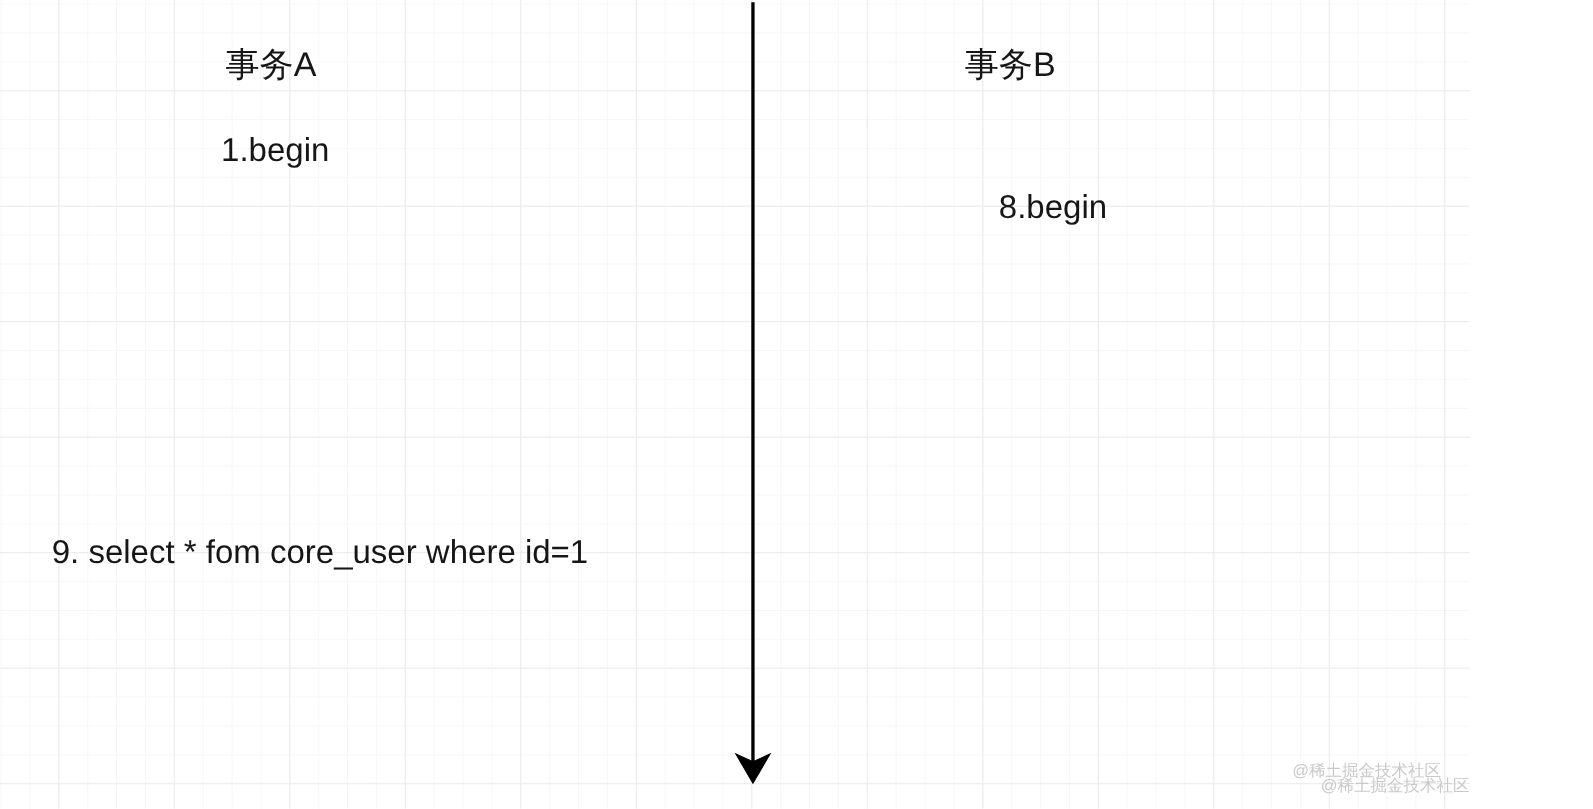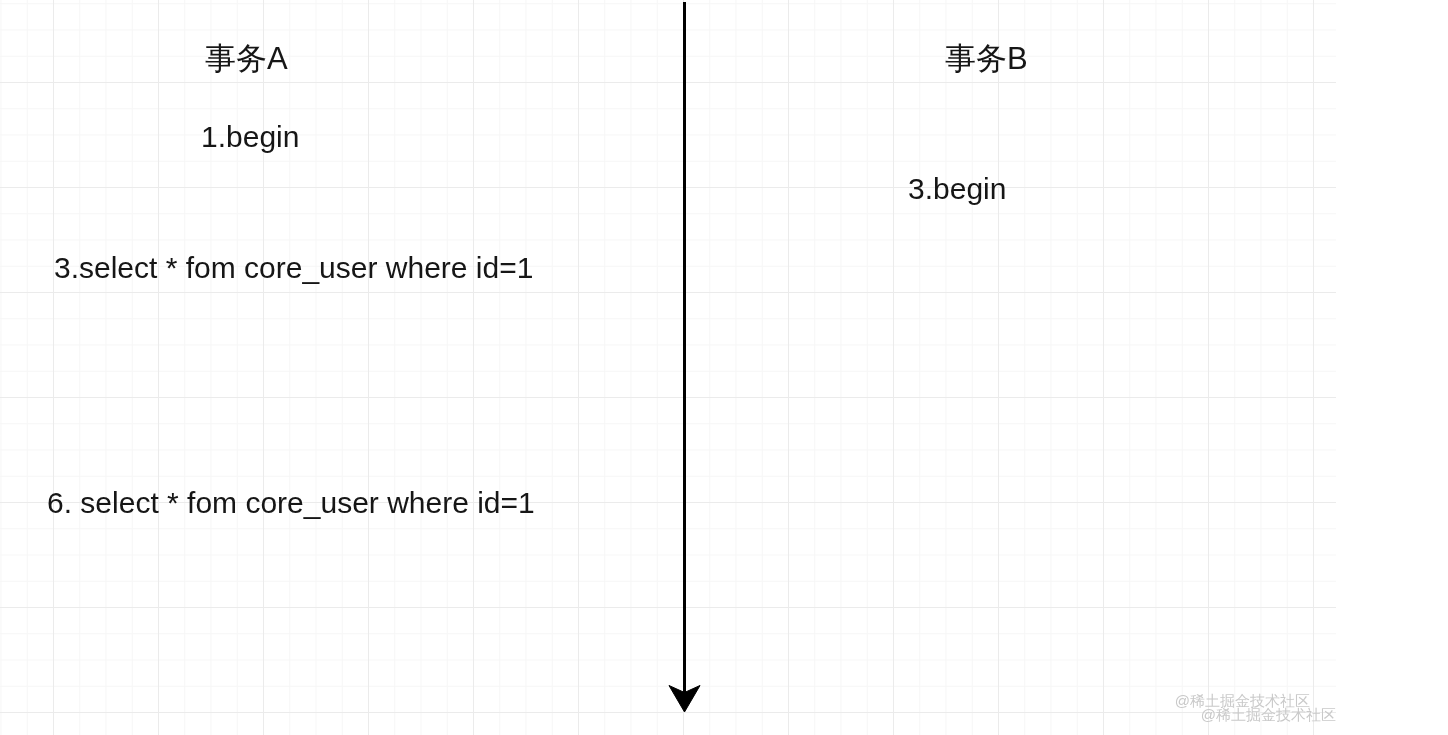--- a/index.html
+++ b/index.html
@@ -57,26 +57,25 @@
 
   <svg id="timeline-svg" width="1448" height="735" viewBox="0 0 1448 735">
     <line x1="684.5" y1="2" x2="684.5" y2="694" stroke="#000000" stroke-width="3"></line>
     <path d="M 684.5 712 L 669 685.5 L 684.5 692.5 L 700 685.5 Z" fill="#000000" stroke="#000000" stroke-width="1"></path>
   </svg>
 
   <div class="label col-title" style="left:205px; top:40px;">事务A</div>
 
   <div class="label" style="left:201px; top:119px;text-align:right;">1.begin</div>
 
-  <div class="label" style="left:54px; top:250px;">3.select * fom core_user where id=1</div>
 
-  <div class="label" style="left:47px; top:485px;">6. select * fom core_user where id=1</div>
+  <div class="label" style="left:47px; top:485px;">9. select * fom core_user where id=1</div>
 
-  <div class="label col-title" style="left:945px; top:40px;text-align:center;">事务B</div>
+  <div class="label col-title" style="left:877px; top:40px;text-align:center;">事务B</div>
 
-  <div class="label" style="left:908px; top:171px;">3.begin</div>
+  <div class="label" style="left:908px; top:171px;">8.begin</div>
 
 
 
   <div class="watermark" id="watermark-1">@稀土掘金技术社区</div>
   <div class="watermark" id="watermark-2">@稀土掘金技术社区</div>
 
 </div>
 
 </body></html>

